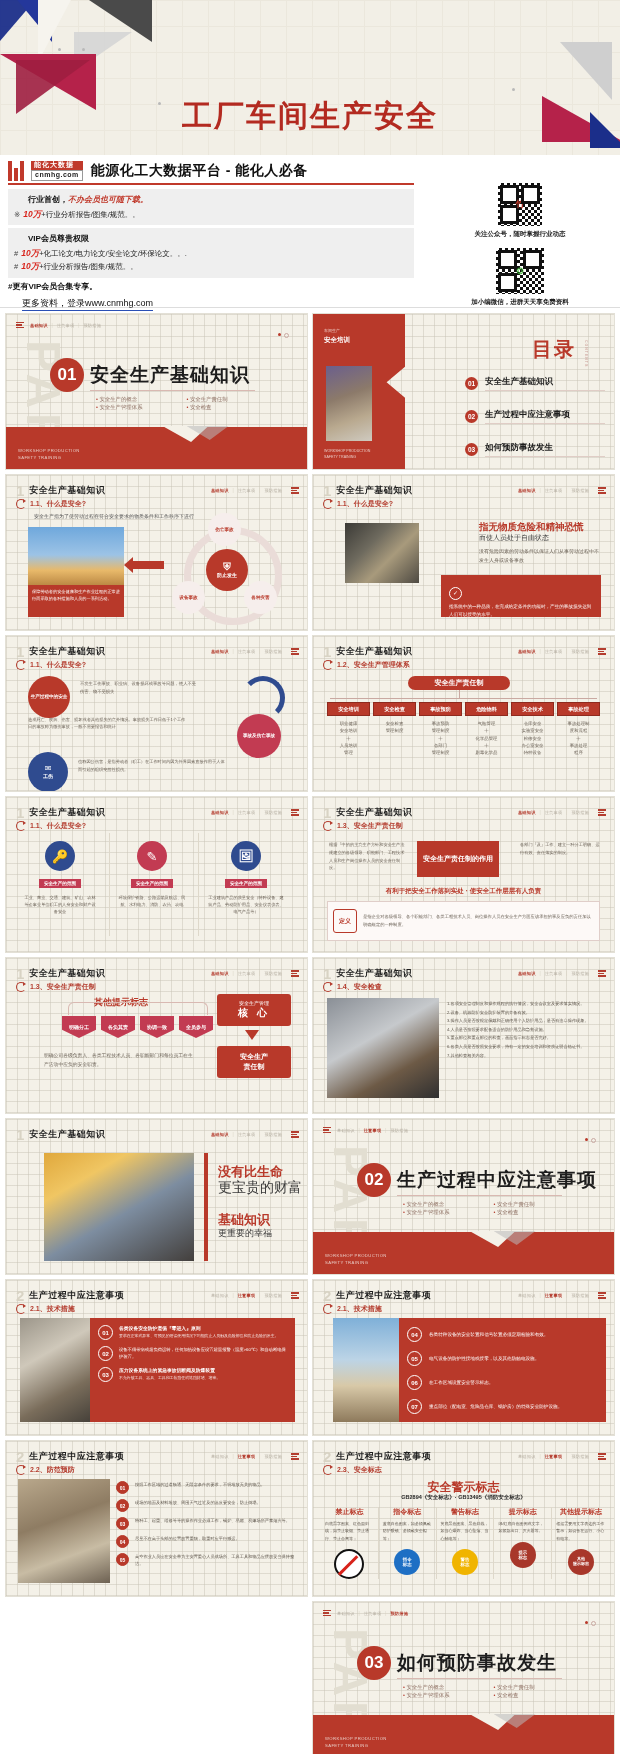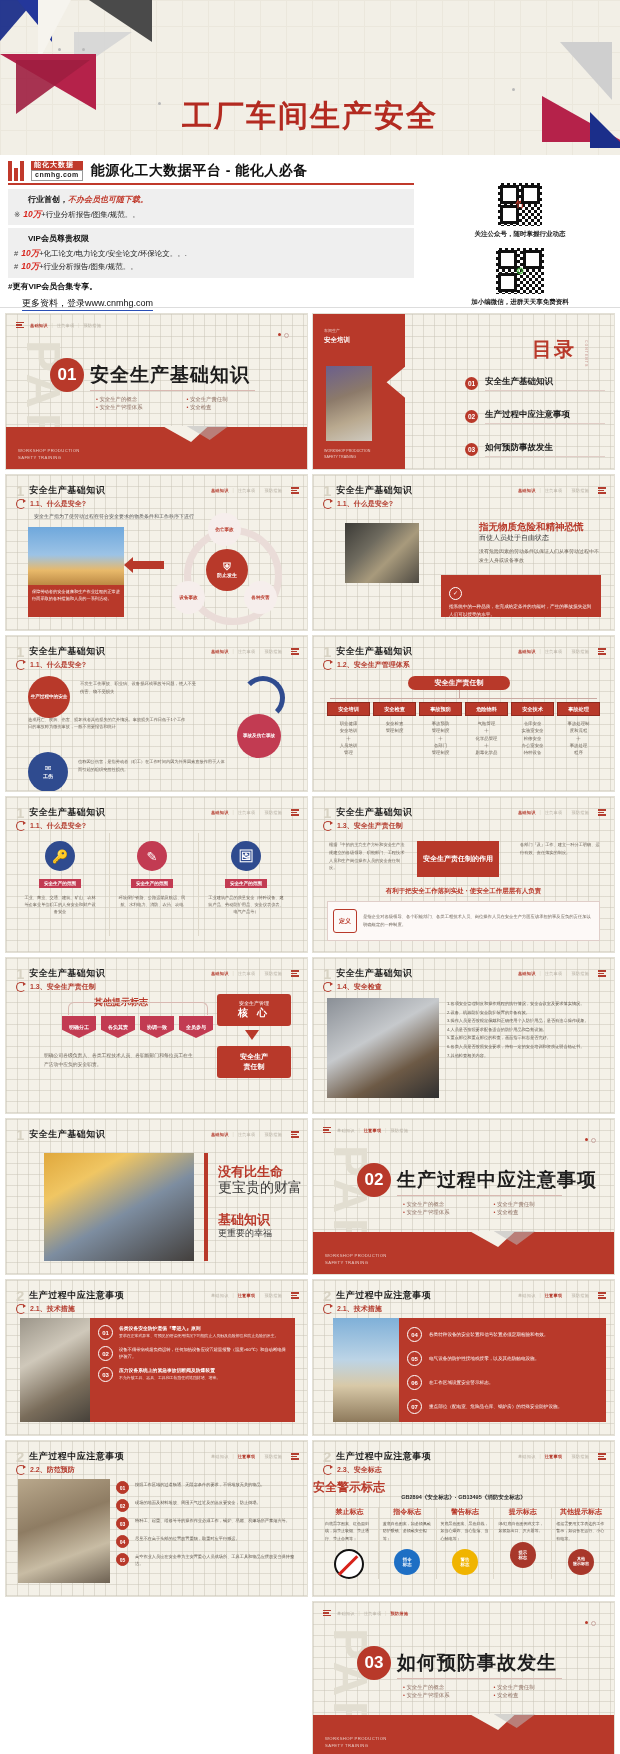--- a/index.html
+++ b/index.html
@@ -865,21 +865,21 @@
                 <b></b>
                 <b></b>
                 <b></b>
               </span>
           </span>
         </div>
         <div class="ssub">
             <span class="arr"></span>
             <span class="tx">2.3、安全标志</span>
           </div>
-        <div style="position:absolute;left:0;right:0;top:38px;font-size:12px;font-weight:bold;color:#b8392a;">安全警示标志</div>
+        <div style="position:absolute;left:0;right:0;top:38px;text-align:center;font-size:12px;font-weight:bold;color:#b8392a;">安全警示标志</div>
         <div style="position:absolute;left:0;right:0;top:53px;text-align:center;font-size:5.5px;font-weight:bold;color:#2a2a2a;">GB2894《安全标志》· GB13495《消防安全标志》</div>
         <div style="position:absolute;left:8px;right:4px;top:66px;display:grid;grid-template-columns:repeat(5,1fr);">
           <div style="padding:0 4px;text-align:center;border-right:1px solid #ded8ca;">
             <div style="font-size:7px;font-weight:bold;color:#b8392a;">禁止标志</div>
             <div style="font-size:4px;color:#5e564c;line-height:1.85;margin-top:3px;text-align:left;">白底黑字图案、红色圆斜线，如禁止吸烟、禁止通行、禁止合闸等；</div>
             <div style="width:26px;height:26px;border:2.4px solid #111;border-radius:50%;margin:7px auto 0;position:relative;background:#fff;">
               <span style="position:absolute;left:-1px;top:50%;width:26px;height:2.6px;background:#d8231b;transform:rotate(-45deg);transform-origin:center;"></span>
             </div>
           </div>
           <div style="padding:0 4px;text-align:center;border-right:1px solid #ded8ca;">

